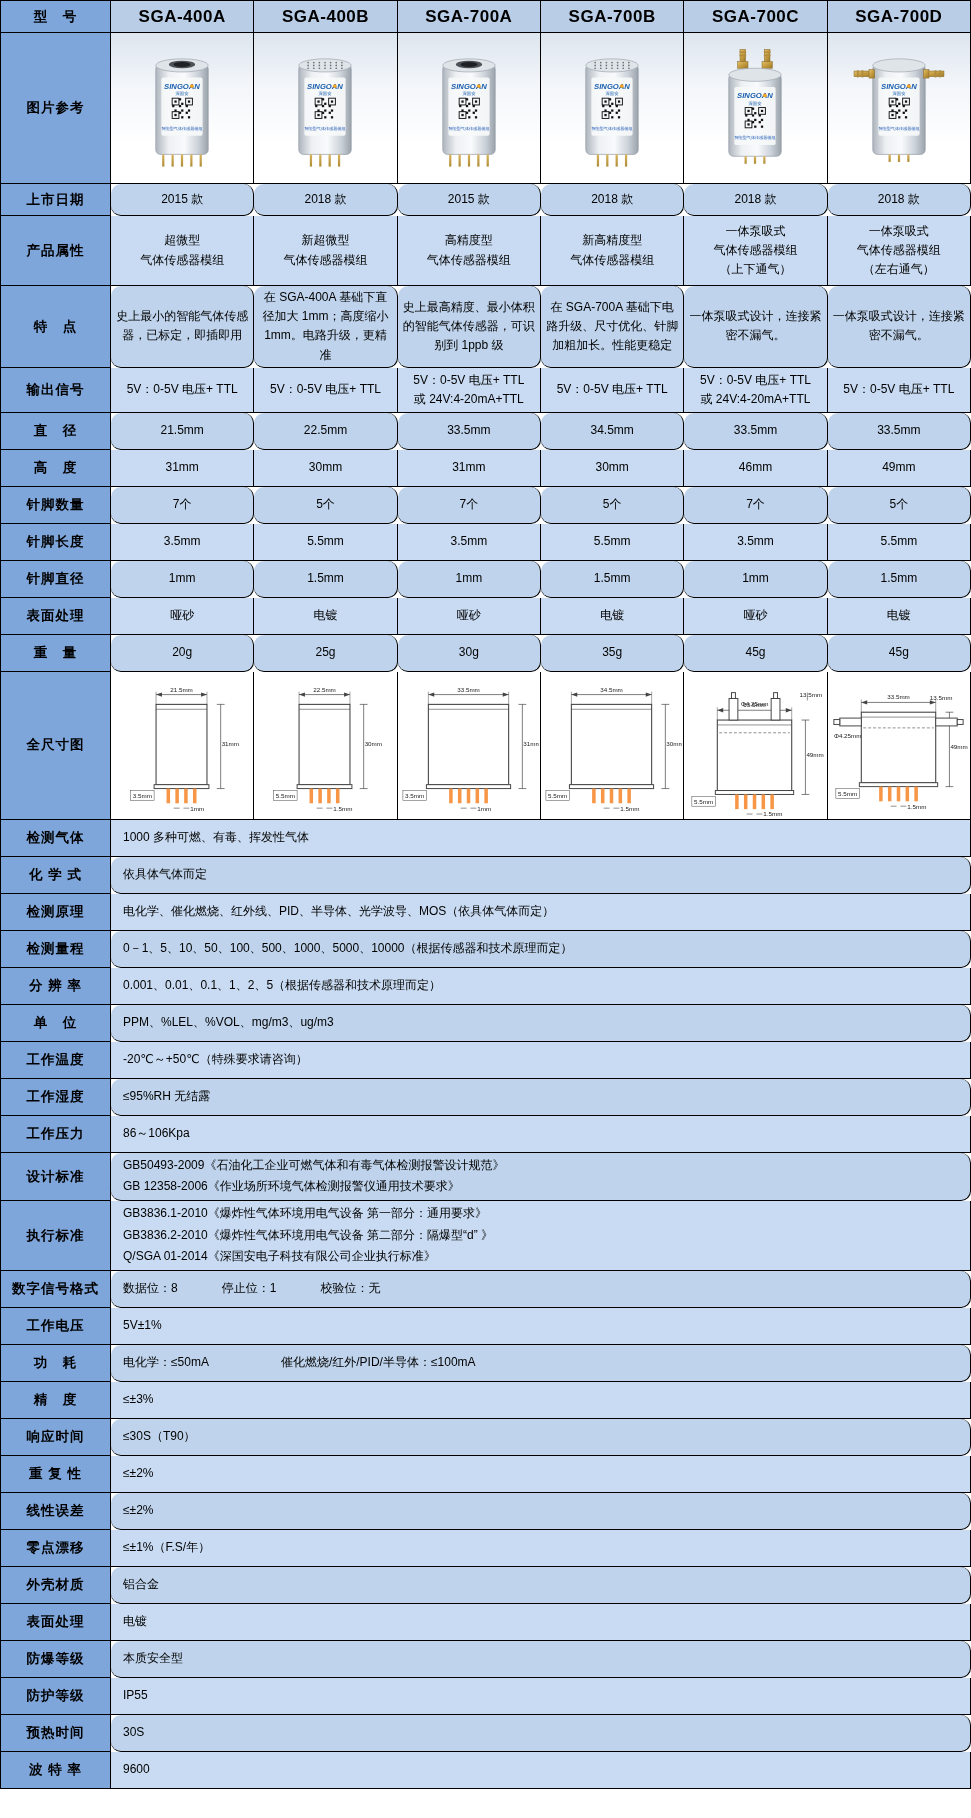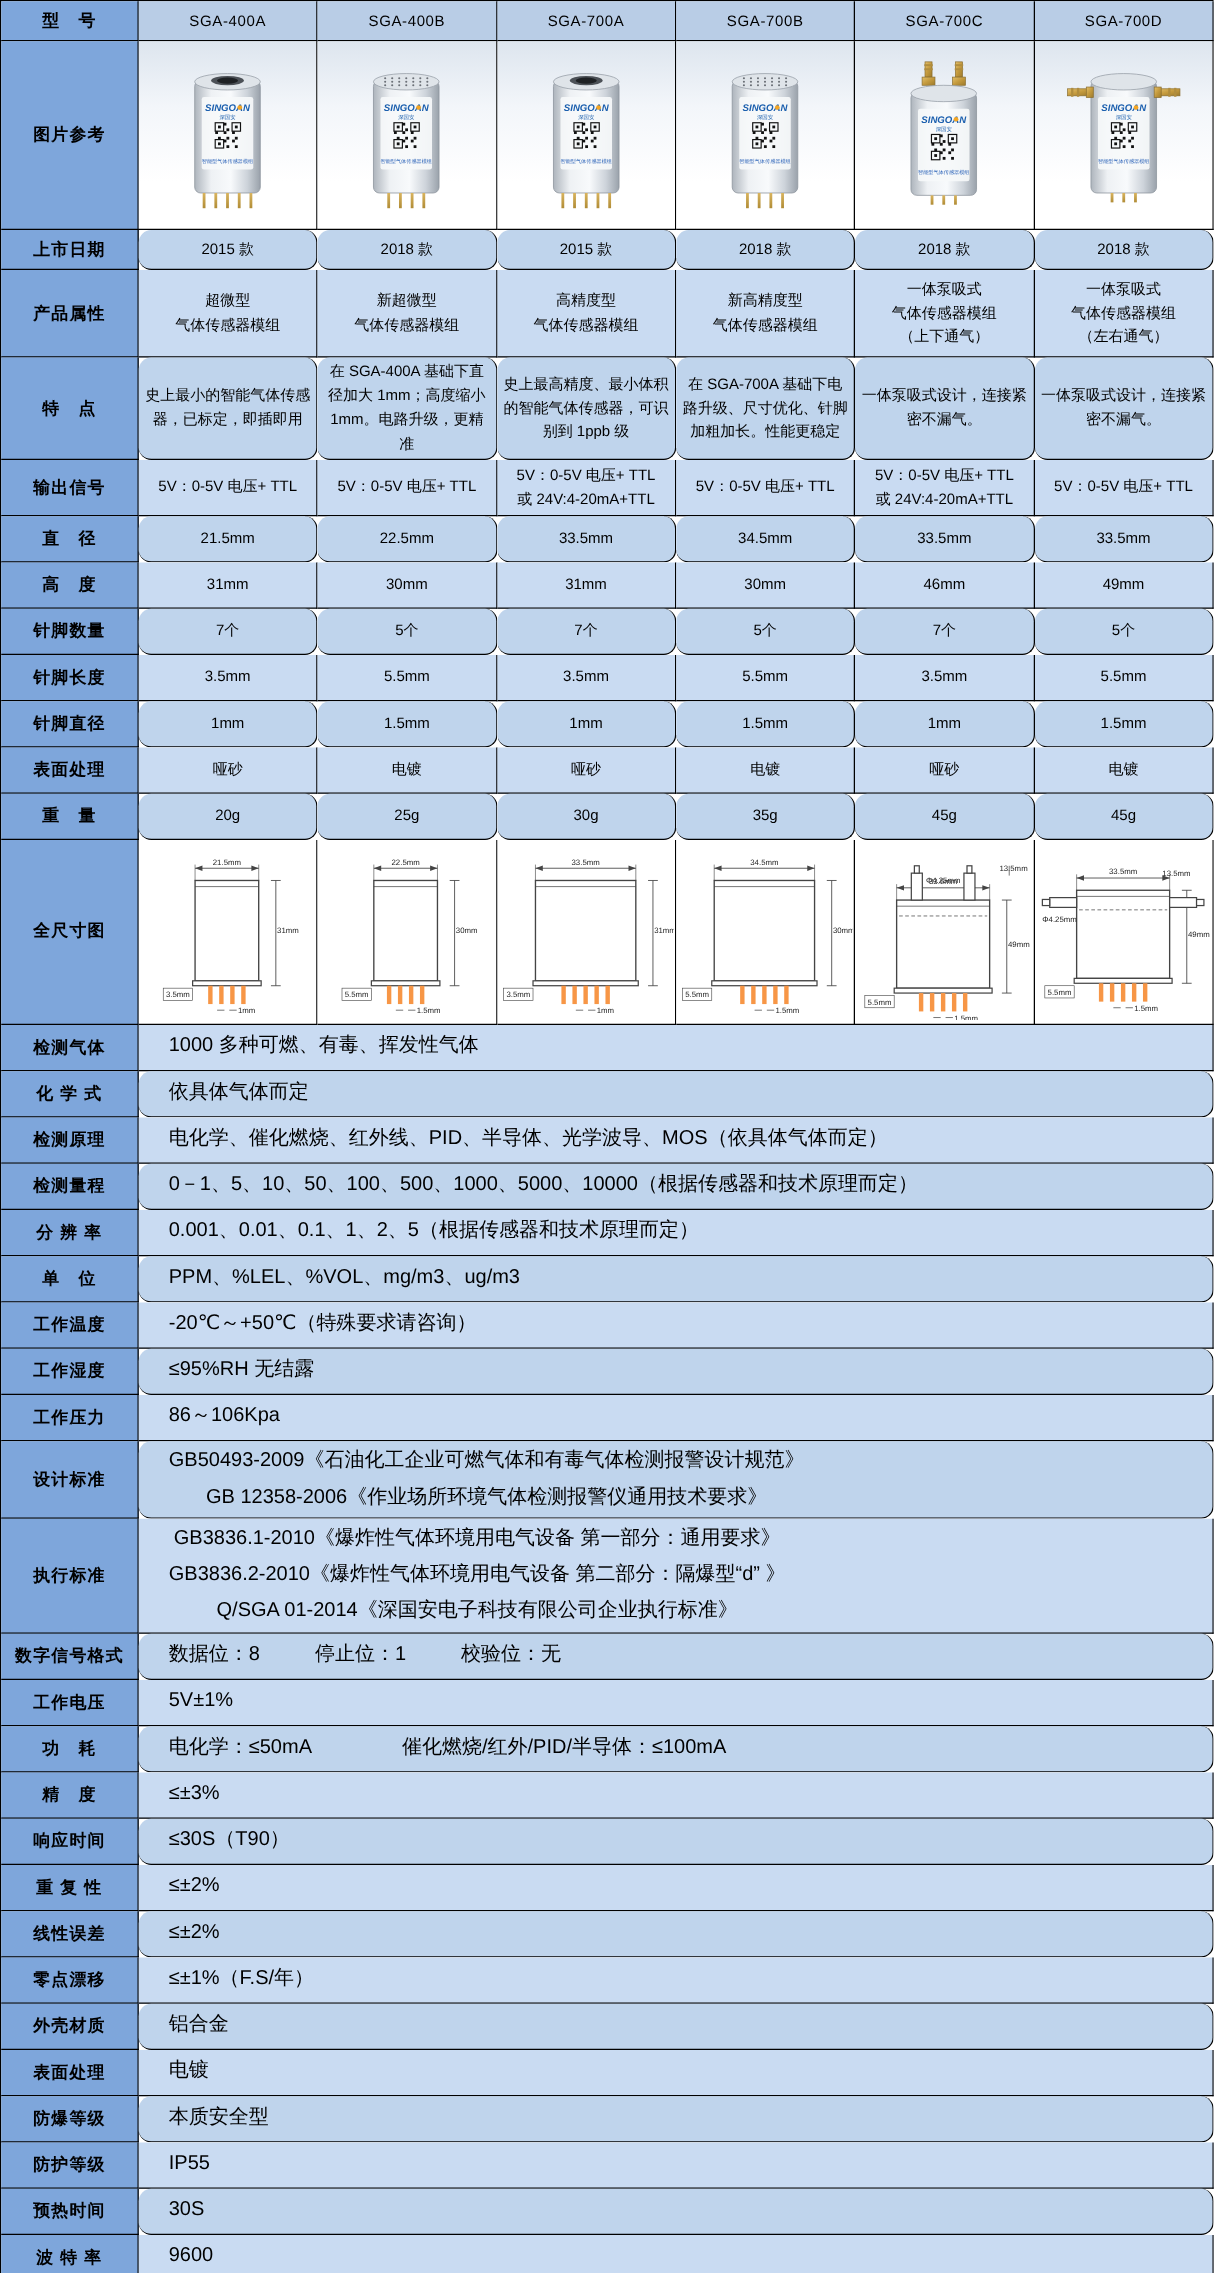--- a/index.html
+++ b/index.html
@@ -7,24 +7,24 @@
   }
   html,body{margin:0;padding:0;background:#fff;color:#000;
     font-family:"Liberation Sans","DejaVu Sans",sans-serif;}
   .page{width:971px;margin:0 auto;}
   .table{border-top:1px solid var(--line);border-left:1px solid var(--line);width:971px;box-sizing:border-box;}
   .row{display:grid;grid-template-columns:110px repeat(6,1fr);}
   .cell{border-right:1px solid var(--line);border-bottom:1px solid var(--line);
     display:flex;align-items:center;justify-content:center;text-align:center;
     padding:2px 4px;box-sizing:border-box;overflow:hidden;}
   .label-cell{background:var(--labelbg);font-weight:bold;font-size:13.5px;letter-spacing:1px;line-height:1.3;}
-  .header-cell{background:var(--headbg);font-weight:normal;font-size:12px;letter-spacing:.5px;}
+  .header-cell{background:var(--headbg);font-weight:bold;font-size:17px;letter-spacing:.5px;}
   .v{font-size:12px;white-space:pre-line;line-height:1.6;}
-  .full-cell{grid-column:2 / 8;justify-content:flex-start;text-align:center;padding-left:24px;
-    white-space:pre-line;line-height:1.8;font-size:16px;}
+  .full-cell{grid-column:2 / 8;justify-content:flex-start;text-align:left;padding-left:12px;
+    white-space:pre-line;line-height:1.8;font-size:12px;}
   .parts{display:flex;gap:44px;justify-content:flex-start;}
   .parts-narrow{gap:72px;}
   .band-a{background:var(--banda);} .band-b{background:var(--bandb);border-radius:10px;}
   .photo-cell{background:linear-gradient(180deg,#dde5ee 0%,#f3f6fa 35%,#ffffff 75%);padding:0;}
   .diag-cell{background:#fff;padding:0;}
   .rh32{min-height:32px}.rh37{min-height:37px}.rh45{min-height:45px}.rh63{min-height:63px}
   .rh70{min-height:70px}.rh81{min-height:81px}.rh151{min-height:151px}.rh148{min-height:148px}
   svg{display:block}
 </style>
 </head>

